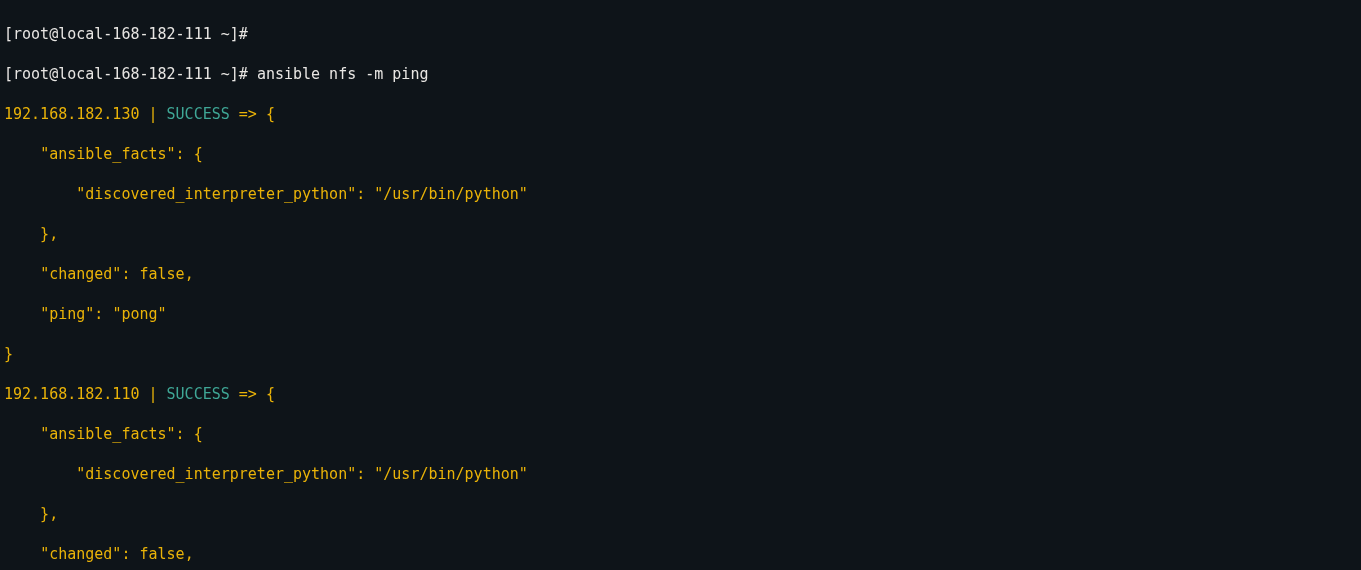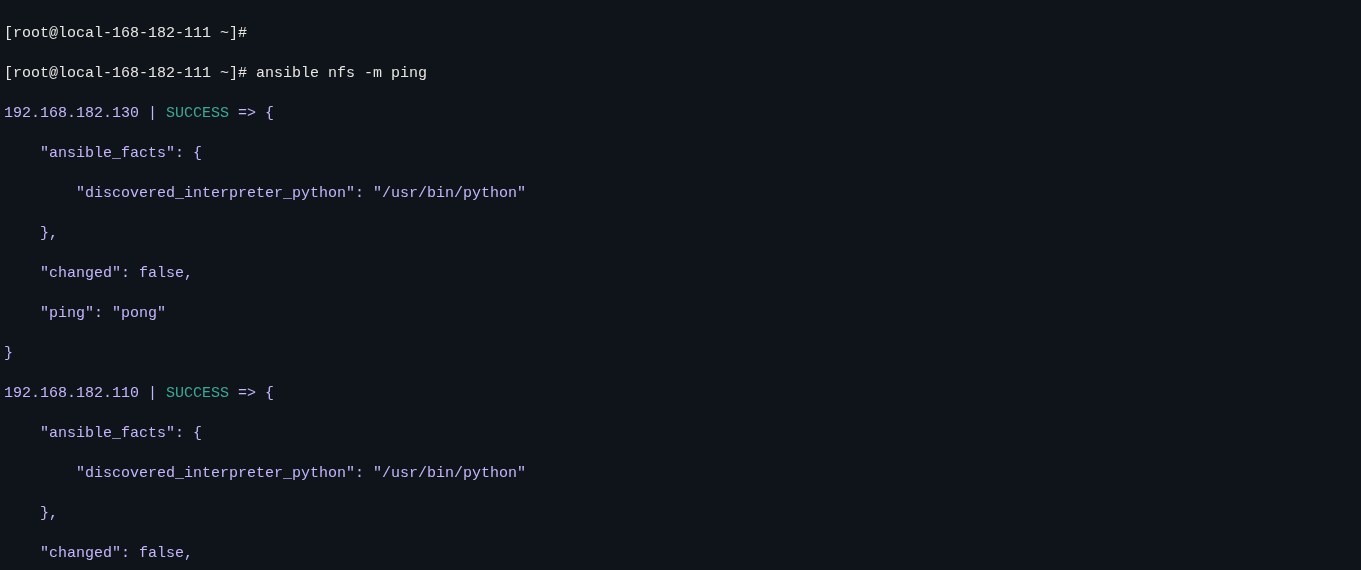--- a/index.html
+++ b/index.html
@@ -13,23 +13,23 @@
     width: 1361px;
     height: 570px;
     overflow: hidden;
   }
   .terminal {
     padding: 4px 4px;
     white-space: pre;
   }
   .prompt { color: #e8e6e3; }
   .cmd    { color: #e8e6e3; margin-top: 8px; }
-  .yellow { color: #c4b5fd; }
+  .yellow { color: #eab308; }
   .green  { color: #3fa796; text-align: center; }
-  .line { display: block; font-family: Liberation Mono, monospace; }
+  .line { display: block; }
 </style>
 </head>
 <body>
 
 <div class="terminal">
 <span class="line"><span class="prompt">[root@local-168-182-111 ~]#</span></span>
 <span class="line"><span class="prompt">[root@local-168-182-111 ~]#</span><span> </span><span class="cmd">ansible nfs -m ping</span></span>
 <span class="line"><span class="yellow">192.168.182.130</span><span class="yellow"> | </span><span class="green">SUCCESS</span><span class="yellow"> </span><span class="yellow">=&gt;</span><span class="yellow"> {</span></span>
 <span class="line yellow">    <span>"ansible_facts"</span>: {</span>
 <span class="line yellow">        <span>"discovered_interpreter_python"</span>: <span>"/usr/bin/python"</span></span>

